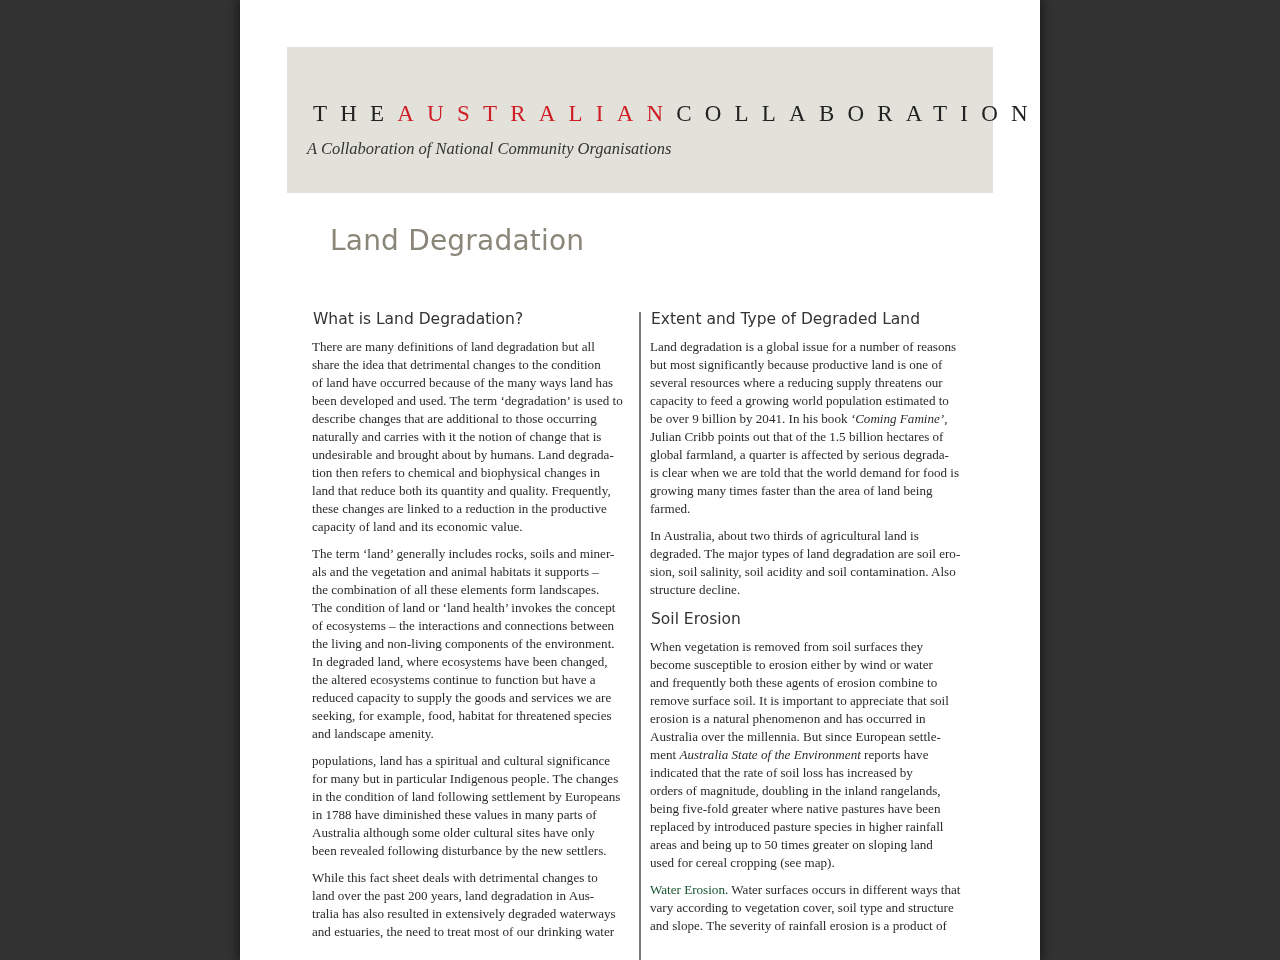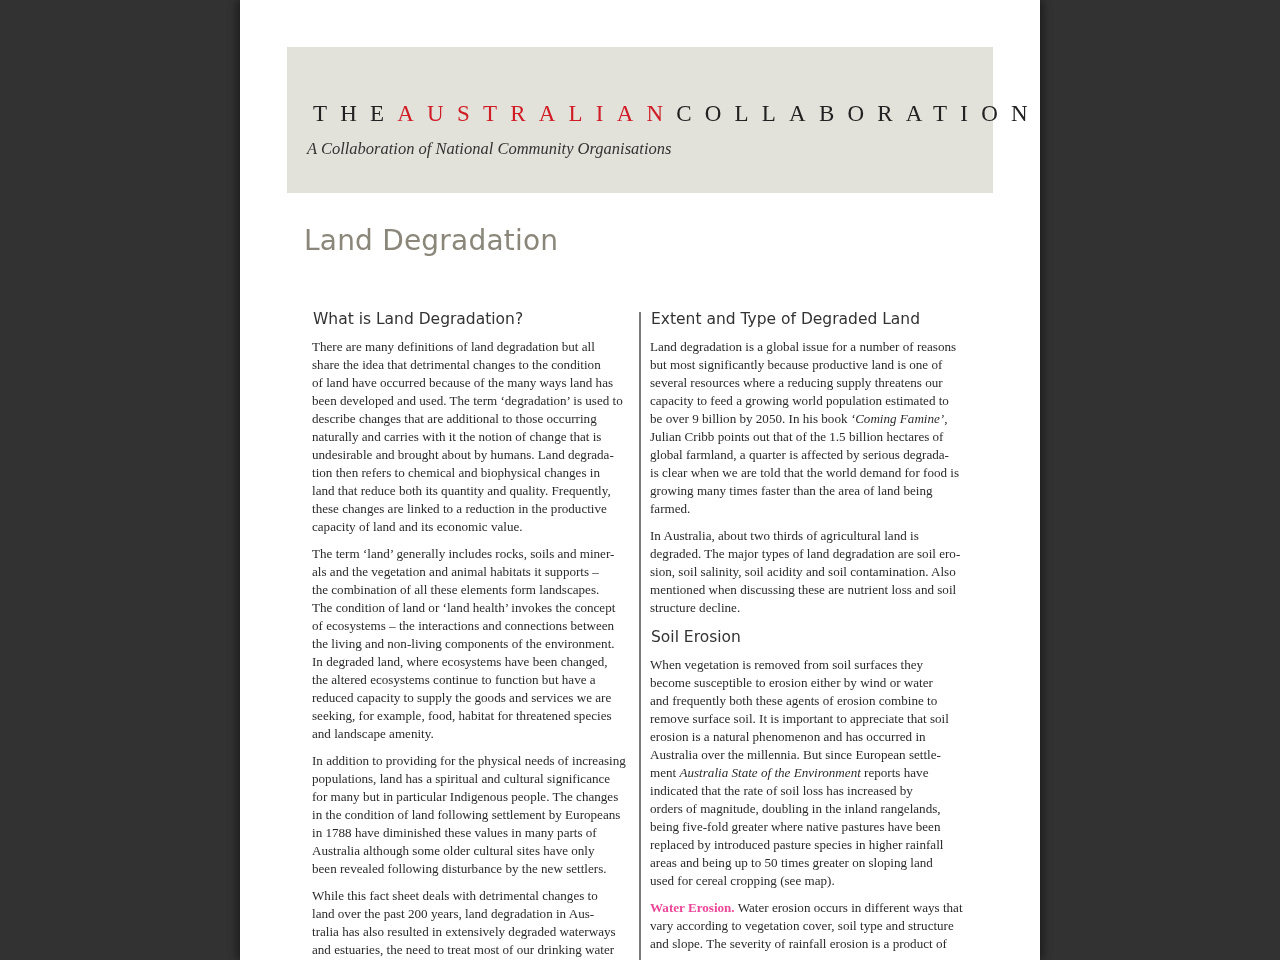--- a/index.html
+++ b/index.html
@@ -52,21 +52,21 @@
       left: 20px;
       top: 92px;
       font-family: "Liberation Serif", "DejaVu Serif", serif;
       font-style: italic;
       font-size: 16.5px;
       color: #333333;
       white-space: nowrap;
     }
     .page-title {
       position: absolute;
-      left: 64px;
+      left: 90px;
       top: 224px;
       font-family: "DejaVu Sans", "Liberation Sans", sans-serif;
       font-size: 28px;
       color: #8a877a;
       letter-spacing: 0.2px;
       white-space: nowrap;
     }
     .col {
       position: absolute;
       top: 308px;
@@ -94,21 +94,21 @@
       margin: 0 0 8px 1px;
       line-height: 22px;
       white-space: nowrap;
     }
     .col p {
       margin: 0 0 9px 0;
       text-align: left;
     }
     .col .line { display: block; white-space: nowrap; }
     .col h2.sub { margin-top: 2px; margin-bottom: 8px; }
-    .col b { font-weight: bold; color: #ec4899; }
+    .col b { font-weight: normal; color: #14532d; }
     .col i { font-style: italic; }
     .scrollbar {
       position: absolute;
       right: 0;
       top: 0;
       width: 14px;
       height: 960px;
       background: transparent;
     }
     .scroll-thumb {
@@ -158,21 +158,20 @@
         <span class="line">The condition of land or ‘land health’ invokes the concept</span>
         <span class="line">of ecosystems – the interactions and connections between</span>
         <span class="line">the living and non-living components of the environment.</span>
         <span class="line">In degraded land, where ecosystems have been changed,</span>
         <span class="line">the altered ecosystems continue to function but have a</span>
         <span class="line">reduced capacity to supply the goods and services we are</span>
         <span class="line">seeking, for example, food, habitat for threatened species</span>
         <span class="line">and landscape amenity.</span>
       </p>
       <p>
-        <span class="line">In addition to providing for the physical needs of increasing</span>
         <span class="line">populations, land has a spiritual and cultural significance</span>
         <span class="line">for many but in particular Indigenous people. The changes</span>
         <span class="line">in the condition of land following settlement by Europeans</span>
         <span class="line">in 1788 have diminished these values in many parts of</span>
         <span class="line">Australia although some older cultural sites have only</span>
         <span class="line">been revealed following disturbance by the new settlers.</span>
       </p>
       <p>
         <span class="line">While this fact sheet deals with detrimental changes to</span>
         <span class="line">land over the past 200 years, land degradation in Aus-</span>
@@ -183,52 +182,51 @@
 
     <div class="divider"></div>
 
     <div class="col col-right">
       <h2>Extent and Type of Degraded Land</h2>
       <p>
         <span class="line">Land degradation is a global issue for a number of reasons</span>
         <span class="line">but most significantly because productive land is one of</span>
         <span class="line">several resources where a reducing supply threatens our</span>
         <span class="line">capacity to feed a growing world population estimated to</span>
-        <span class="line"><span>be over 9 billion by 2050. In his book </span><i>‘Coming Famine’</i><span>,</span></span>
+        <span class="line"><span>be over 9 billion by 2041. In his book </span><i>‘Coming Famine’</i><span>,</span></span>
         <span class="line">Julian Cribb points out that of the 1.5 billion hectares of</span>
         <span class="line">global farmland, a quarter is affected by serious degrada-</span>
         <span class="line">is clear when we are told that the world demand for food is</span>
         <span class="line">growing many times faster than the area of land being</span>
         <span class="line">farmed.</span>
       </p>
       <p>
         <span class="line">In Australia, about two thirds of agricultural land is</span>
         <span class="line">degraded. The major types of land degradation are soil ero-</span>
         <span class="line">sion, soil salinity, soil acidity and soil contamination. Also</span>
-        <span class="line">mentioned when discussing these are nutrient loss and soil</span>
         <span class="line">structure decline.</span>
       </p>
       <h2 class="sub">Soil Erosion</h2>
       <p>
         <span class="line">When vegetation is removed from soil surfaces they</span>
         <span class="line">become susceptible to erosion either by wind or water</span>
         <span class="line">and frequently both these agents of erosion combine to</span>
         <span class="line">remove surface soil. It is important to appreciate that soil</span>
         <span class="line">erosion is a natural phenomenon and has occurred in</span>
         <span class="line">Australia over the millennia. But since European settle-</span>
         <span class="line"><span>ment </span><i>Australia State of the Environment</i><span> reports have</span></span>
         <span class="line">indicated that the rate of soil loss has increased by</span>
         <span class="line">orders of magnitude, doubling in the inland rangelands,</span>
         <span class="line">being five-fold greater where native pastures have been</span>
         <span class="line">replaced by introduced pasture species in higher rainfall</span>
         <span class="line">areas and being up to 50 times greater on sloping land</span>
         <span class="line">used for cereal cropping (see map).</span>
       </p>
       <p>
-        <span class="line"><b>Water Erosion.</b><span> Water erosion occurs in different ways that</span></span>
+        <span class="line"><b>Water Erosion.</b><span> Water surfaces occurs in different ways that</span></span>
         <span class="line">vary according to vegetation cover, soil type and structure</span>
         <span class="line">and slope. The severity of rainfall erosion is a product of</span>
       </p>
     </div>
 
   </div>
 
   <div class="scrollbar">
     <div class="scroll-thumb"></div>
   </div>

